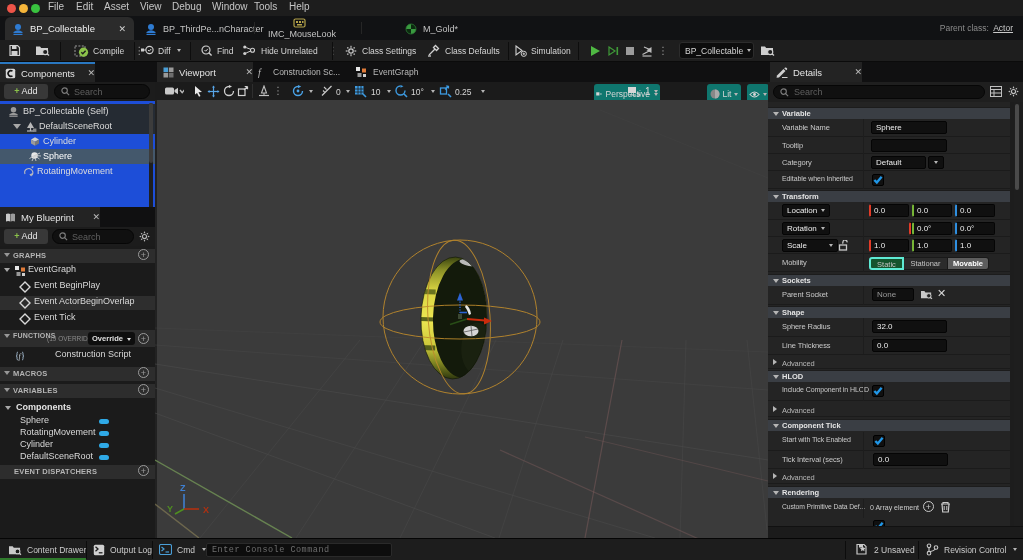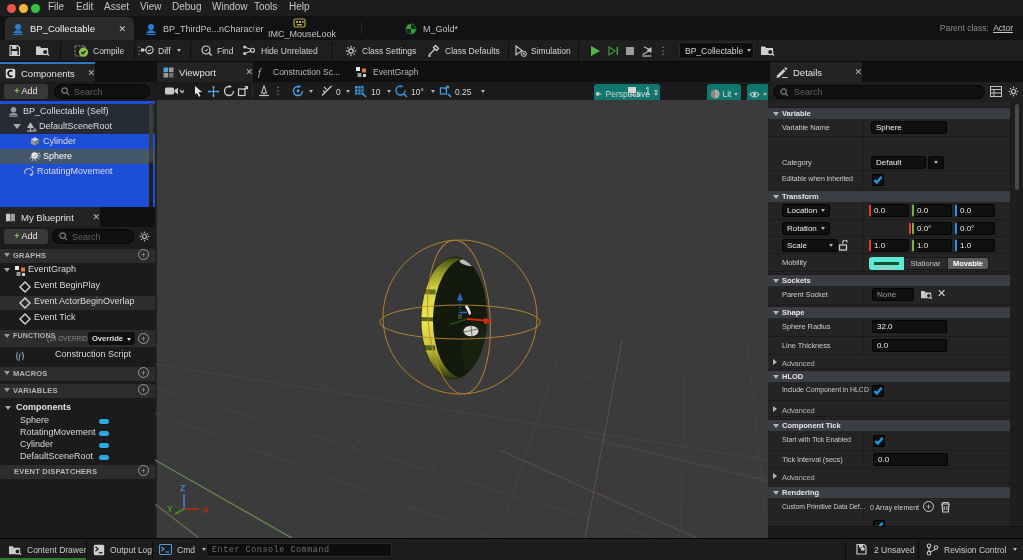--- a/index.html
+++ b/index.html
@@ -665,20 +665,24 @@
   </div>
   <div class="abs" style="left:0;top:40px;width:255px;height:436px;background:#242424;font-size:8px;color:#cdcdcd;">
     <div class="abs dhdr" style="top:5px;">
         <span class="dtri"></span>
         <span class="dhlab">Variable</span>
       </div>
     <div class="abs drow" style="top:17px;height:18px;">
         <span class="dlab">Variable Name</span>
         <div class="dbox" style="left:103px;width:76px;">Sphere</div>
       </div>
+    <div class="abs drow" style="top:35px;height:17px;">
+        <span class="dlab">Tooltip</span>
+        <div class="dbox" style="left:103px;width:76px;"></div>
+      </div>
     <div class="abs drow" style="top:52px;height:17px;">
         <span class="dlab">Category</span>
         <div class="dbox" style="left:103px;width:55px;">Default</div>
         <div class="dbox" style="left:160px;width:16px;">
           <span class="dd" style="margin:auto;"></span>
         </div>
       </div>
     <div class="abs drow" style="top:69px;height:18px;">
         <span class="dlab" style="font-size:7px;">Editable when Inherited</span>
         <span class="chk">
@@ -709,21 +713,21 @@
           <rect x="1.5" y="5" width="7" height="5" fill="none" stroke="#c9c9c9" stroke-width="1.3"></rect>
           <path d="M3 5 V3 Q3 1 5 1 Q7 1 7 3" fill="none" stroke="#c9c9c9" stroke-width="1.3" transform="translate(2,-1) rotate(12 5 3)"></path>
         </svg>
       <div class="nbox" style="left:101px;border-left:2px solid #e33b28;">1.0</div>
         <div class="nbox" style="left:144px;border-left:2px solid #76b636;">1.0</div>
         <div class="nbox" style="left:187px;border-left:2px solid #2f8fe0;">1.0</div>
       </div>
     <div class="abs drow" style="top:152px;height:18px;">
         <span class="dlab">Mobility</span>
       <div class="abs" style="left:101px;top:2.5px;height:13px;display:flex;font-size:7.5px;">
-        <div style="width:35px;background:#14532d;border:5px solid #5eead4;border-radius:3px 0 0 3px;text-align:center;line-height:12px;color:#c3c3c3;">Static</div>
+        <div style="width:35px;background:#14532d;border:2px solid #5eead4;border-radius:3px 0 0 3px;text-align:center;line-height:12px;color:#c3c3c3;">Static</div>
         <div style="width:44px;background:#2b2b2b;border:1px solid #191919;border-left:none;text-align:center;line-height:12px;color:#c3c3c3;">Stationar</div>
         <div style="width:41px;background:#5d5d5d;border:1px solid #191919;border-left:none;border-radius:0 3px 3px 0;text-align:center;line-height:12px;color:#fff;font-weight:bold;">Movable</div>
       </div>
       </div>
     <div class="abs dhdr" style="top:172px;">
         <span class="dtri"></span>
         <span class="dhlab">Sockets</span>
       </div>
     <div class="abs drow" style="top:184px;height:19px;">
         <span class="dlab">Parent Socket</span>

